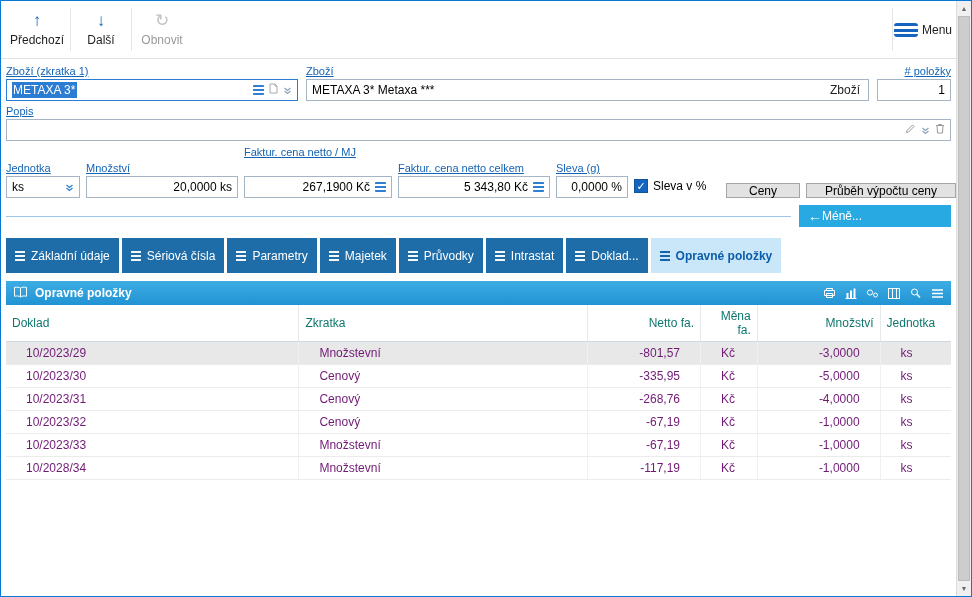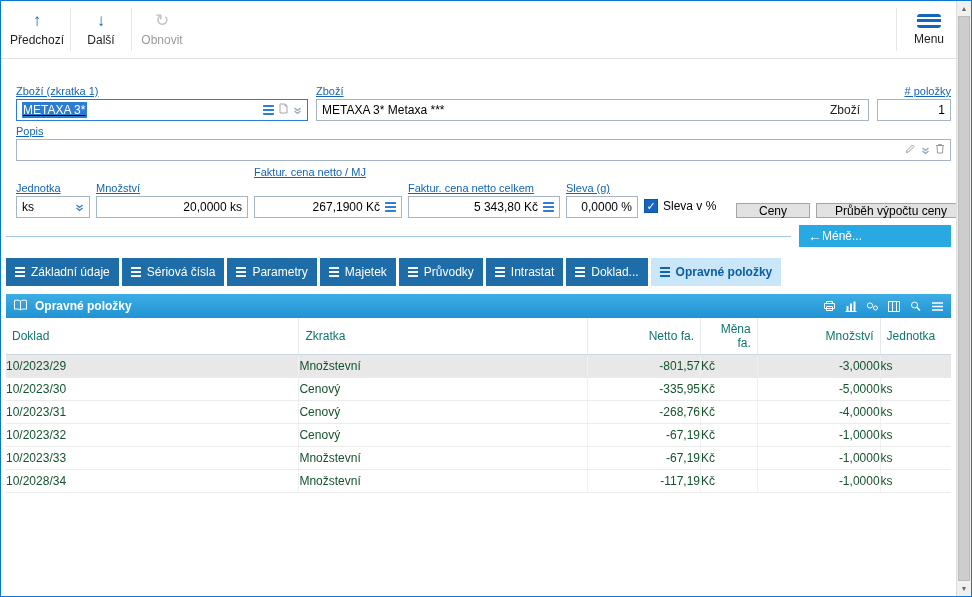--- a/index.html
+++ b/index.html
@@ -28,33 +28,33 @@
   
   .toolbar { flex:0 0 58px; border-bottom:1px solid #e1e1e1; display:flex;
              align-items:stretch; padding:3px 4px; background:#fff; }
   .tb-btn { min-width:58px; padding:0 5px; display:flex; flex-direction:column;
             align-items:center; justify-content:center; gap:3px; color:#1e1e1e; }
   .tb-glyph { font-size:17px; line-height:18px; height:18px; color:#1565c0; font-weight:bold; }
   .tb-btn.disabled { color:#9b9b9b; }
   .tb-btn.disabled .tb-glyph { color:#c2c2c2; font-weight:normal; }
   .tb-sep { width:1px; background:#e6e6e6; margin:4px 1px; }
   .tb-spacer { flex:1; }
-  .menu-btn { min-width:54px; display:flex; flex-direction:column; align-items:center;
-              justify-content:center; gap:4px; color:#1e1e1e;padding-left:8px; }
+  .menu-btn { min-width:54px; display:flex; flex-direction:row; align-items:center;
+              justify-content:center; gap:4px; color:#1e1e1e; }
   .menu-glyph { width:24px; height:14px; border-radius:3px;
                 background:repeating-linear-gradient(to bottom,#1565c0 0 3px,transparent 3px 5.5px); }
 
   
-  .form { padding:2px 5px 0 15px;margin-top:20px; }
+  .form { padding:2px 5px 0 5px; }
   .c { display:flex; flex-direction:column; }
   .flabel { color:#1464b4; font-size:11px; text-decoration:underline;
             margin:4px 0 2px; white-space:nowrap; align-self:flex-start; }
   .field { height:22px; border:1px solid #a6b5c4; background:#fff; display:flex;
            align-items:center; padding:0 5px; font-size:12px; color:#000; width:100%; }
-  .field.focused { border-color:#2b7cd3;text-decoration:underline; }
+  .field.focused { border-color:#2b7cd3; }
   .row1 { display:flex; gap:8px; }
   .col-zkr { flex:0 0 292px; }
   .col-zbozi { flex:1; min-width:0; }
   .col-pocet { flex:0 0 74px; }
   .col-pocet .flabel { align-self:flex-end; }
   .sel-text { background:#2b7cd3; color:#fff; padding:1px 2px 1px 1px; }
   .f-icons { margin-left:auto; display:flex; align-items:center; gap:5px; padding-left:4px; }
   .stack-icon { display:inline-block; width:11px; height:10px; border-radius:1px;
                 background:repeating-linear-gradient(to bottom,#2e7fd2 0 2px,transparent 2px 4px); }
   .inner-btn { margin-left:auto; color:#222; padding:0 3px; }
@@ -75,41 +75,41 @@
   
   .mene-row { display:flex; align-items:center; padding:7px 5px 0 5px; }
   .mene-line { flex:1; height:1px; background:#9dc6e8; margin-right:8px; }
   .btn-mene { flex:0 0 152px; height:22px; background:#29a9e1; color:#fff;
               display:flex; align-items:center; padding:0 9px; }
   .btn-mene .arr { font-size:14px; font-weight:bold; }
   .btn-mene .lbl { flex:1; text-align:left; }
 
   
   .tabbar { display:flex; gap:3px; padding:11px 5px 0 5px; }
-  .tab { height:28px; background:#1e6ca8; color:#fff; display:flex; align-items:center;
+  .tab { height:35px; background:#1e6ca8; color:#fff; display:flex; align-items:center;
          gap:6px; padding:0 9px; font-size:12px; white-space:nowrap; }
   .tab.active { background:#c9e7f8; color:#0b5ca8; font-weight:bold; }
   .tab-icon { width:10px; height:10px; opacity:.95;
               background:repeating-linear-gradient(to bottom,currentColor 0 2px,transparent 2px 4px); }
 
   
   .panel-head { margin:8px 5px 0 5px; height:24px;
                 background:linear-gradient(to bottom,#3dade4,#2193d3);
                 display:flex; align-items:center; gap:7px; padding:0 7px; }
   .panel-title { flex:1; color:#fff; font-weight:bold; font-size:12px; }
   .ph-icons { display:flex; align-items:center; gap:9px; }
   .ph-icons span { display:inline-flex; }
 
   
   .grid-wrap { margin:0 5px; }
   table.grid { width:100%; border-collapse:collapse; table-layout:fixed; font-size:12px; }
   .grid th { color:#0f766e; font-weight:normal; padding:4px 6px;
              border-bottom:1px solid #ccd9e4; border-right:1px solid #e6eaee; }
-  .grid td { padding:4px 0; border-bottom:1px solid #ebebeb;
-             border-right:1px solid #f0f0f0; color:#14532d; overflow:hidden; white-space:nowrap; }
+  .grid td { padding:4px 20px; border-bottom:1px solid #ebebeb;
+             border-right:1px solid #f0f0f0; color:#701a75; overflow:hidden; white-space:nowrap; }
   .grid th:last-child, .grid td:last-child { border-right:none; }
   .grid tr.selected td { background:#e8e8e8; }
   .a-l { text-align:left; } .a-r { text-align:right; }
   .filler { flex:1; background:#fff; }
 </style>
 </head>
 <body>
 
 <div class="window">
 

